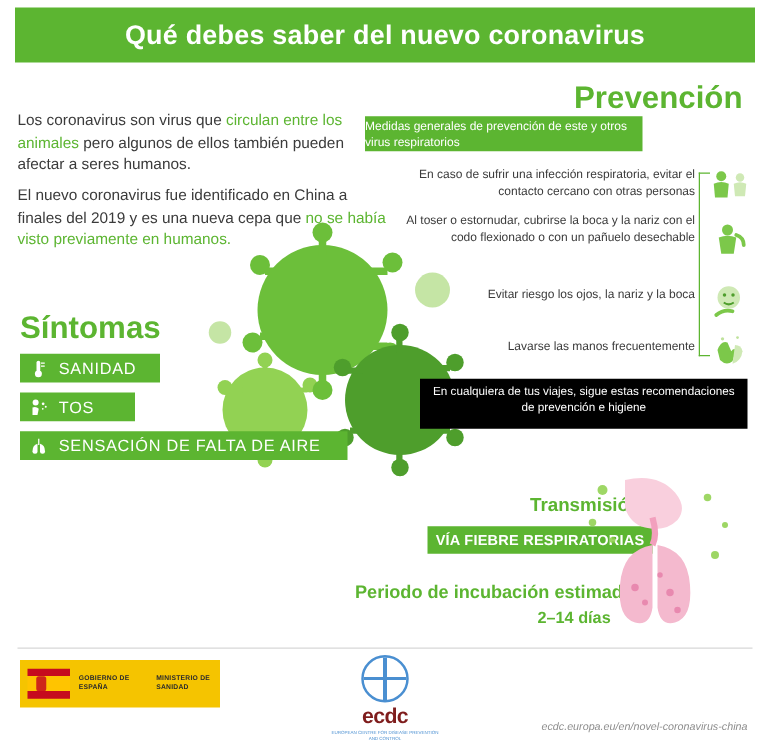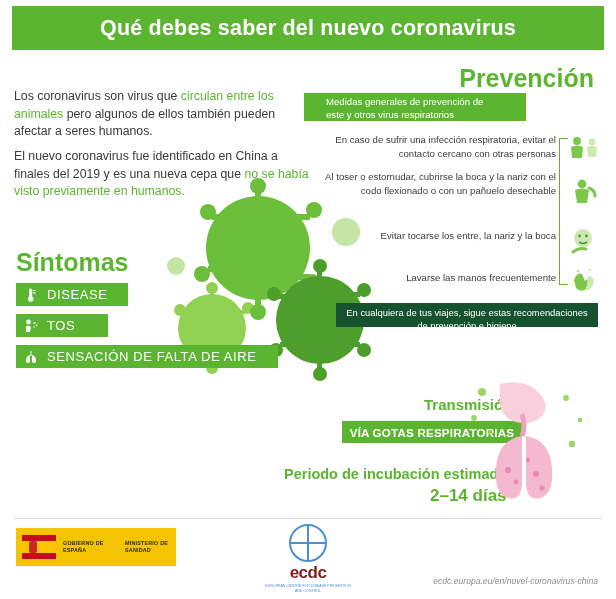--- a/index.html
+++ b/index.html
@@ -128,29 +128,29 @@
   .prev-title {
     position: absolute;
     right: 22px;
     top: 64px;
     color: #5cb531;
     font-size: 25px;
     font-weight: bold;
   }
   .prev-band {
     position: absolute;
-    left: 304px;
+    left: 292px;
     top: 93px;
     width: 222px;
     height: 28px;
     background: #5cb531;
     color: #ffffff;
     font-size: 9.6px;
     line-height: 13px;
-    padding: 2px 22px;
+    padding: 2px 0;
     box-sizing: border-box;
   }
   .prev-item {
     position: absolute;
     color: #3b3b3b;
     font-size: 9.6px;
     line-height: 13.5px;
     text-align: right;
   }
   .p1 { left: 316px; top: 133px; width: 240px; }
@@ -177,22 +177,22 @@
     top: 138px;
     width: 8px;
     height: 145px;
   }
 
   .prev-footer {
     position: absolute;
     left: 336px;
     top: 303px;
     width: 262px;
-    height: 24px;
-    background: #14532d;
+    height: 40px;
+    background: #000000;
     color: #ffffff;
     font-size: 9.4px;
     line-height: 13px;
     text-align: center;
     padding: 3px 6px;
     box-sizing: border-box;
   }
 
   
   .trans-title {
@@ -224,21 +224,21 @@
     top: 466px;
     color: #5cb531;
     font-size: 14.5px;
     font-weight: bold;
   }
   .incub-val {
     position: absolute;
     left: 430px;
     top: 486px;
     color: #5cb531;
-    font-size: 17px;
+    font-size: 13px;
     font-weight: bold;
   }
 
   
   .footer-line {
     position: absolute;
     left: 14px;
     top: 518px;
     width: 588px;
     height: 1px;
@@ -421,21 +421,21 @@
 
   <div class="sym sym1">
     <span class="sym-ico">
       <svg width="16" height="16" viewBox="0 0 16 16">
           <rect x="6.2" y="1.5" width="3" height="9" rx="1.5" fill="#fff"></rect>
           <circle cx="7.7" cy="12" r="2.8" fill="#fff"></circle>
           <rect x="9.8" y="3" width="3" height="1" fill="#fff"></rect>
           <rect x="9.8" y="5.4" width="3" height="1" fill="#fff"></rect>
         </svg>
     </span>
-    <span>DISEASE</span>
+    <span>SANIDAD</span>
   </div>
 
   <div class="sym sym2">
     <span class="sym-ico">
       <svg width="16" height="16" viewBox="0 0 16 16">
           <circle cx="5.5" cy="4" r="2.4" fill="#fff"></circle>
           <path d="M3 8 q3 -1 5 1 l-1 5 h-4 z" fill="#fff"></path>
           <circle cx="11.5" cy="5" r="1.1" fill="#fff"></circle>
           <circle cx="13.6" cy="7.4" r="0.8" fill="#fff"></circle>
           <circle cx="11.2" cy="9" r="0.7" fill="#fff"></circle>
@@ -473,21 +473,21 @@
 
   <div class="prev-item p2">Al toser o estornudar, cubrirse la boca y la nariz con el codo flexionado o con un pañuelo desechable</div>
   <div class="prev-ico i2">
     <svg width="32" height="32" viewBox="0 0 32 32">
         <circle cx="14" cy="8" r="4.4" fill="#7cc84a"></circle>
         <path d="M7 14 q7 -3 14 0 l-2 13 h-10 z" fill="#7cc84a"></path>
         <path d="M21 12 q6 2 6 8" stroke="#7cc84a" stroke-width="3" fill="none" stroke-linecap="round"></path>
       </svg>
   </div>
 
-  <div class="prev-item p3">Evitar tocarse los entre, la nariz y la boca</div>
+  <div class="prev-item p3">Evitar riesgo los ojos, la nariz y la boca</div>
   <div class="prev-ico i3">
     <svg width="32" height="32" viewBox="0 0 32 32">
         <circle cx="15" cy="13" r="9" fill="#cfe9b5"></circle>
         <circle cx="11.6" cy="11" r="1.4" fill="#4e9e2c"></circle>
         <circle cx="18.4" cy="11" r="1.4" fill="#4e9e2c"></circle>
         <path d="M11 17 q4 3 8 0" stroke="#4e9e2c" stroke-width="1.6" fill="none"></path>
         <path d="M5 27 q6 -5 13 -3" stroke="#7cc84a" stroke-width="3" fill="none" stroke-linecap="round"></path>
       </svg>
   </div>
 
@@ -497,21 +497,21 @@
         <path d="M6 16 q3 -8 8 -6 l3 7 q2 -3 4 -1 l-3 9 q-5 4 -10 -1 z" fill="#7cc84a"></path>
         <path d="M20 12 q5 0 6 5 q-1 8 -8 10" fill="#cfe9b5"></path>
         <circle cx="10" cy="7" r="1.3" fill="#bfe29b"></circle>
         <circle cx="22" cy="6" r="1.1" fill="#bfe29b"></circle>
       </svg>
   </div>
 
   <div class="prev-footer">En cualquiera de tus viajes, sigue estas recomendaciones de prevención e higiene</div>
 
   <div class="trans-title">Transmisión</div>
-  <div class="trans-band">VÍA GOTAS RESPIRATORIAS</div>
+  <div class="trans-band">VÍA FIEBRE RESPIRATORIAS</div>
   <div class="incub-title">Periodo de incubación estimado</div>
   <div class="incub-val">2–14 días</div>
 
   <div class="lung-wrap">
     <svg width="140" height="140" viewBox="0 0 140 140" xmlns="http://www.w3.org/2000/svg">
       <path d="M30 6 q26 -6 40 10 q10 12 2 22 q-10 10 -26 6 q-12 -3 -16 -16 z" fill="#f9cfdd"></path>
       <path d="M52 36 q4 14 0 22" stroke="#f2a0bd" stroke-width="5" fill="none"></path>
       <path d="M52 58 q-24 4 -26 32 q-2 26 12 30 q12 3 14 -12 z" fill="#f4b9ce"></path>
       <path d="M56 58 q24 4 26 32 q2 26 -12 30 q-12 3 -14 -12 z" fill="#f4b9ce"></path>
       <g fill="#e57aa5" opacity="0.75">

